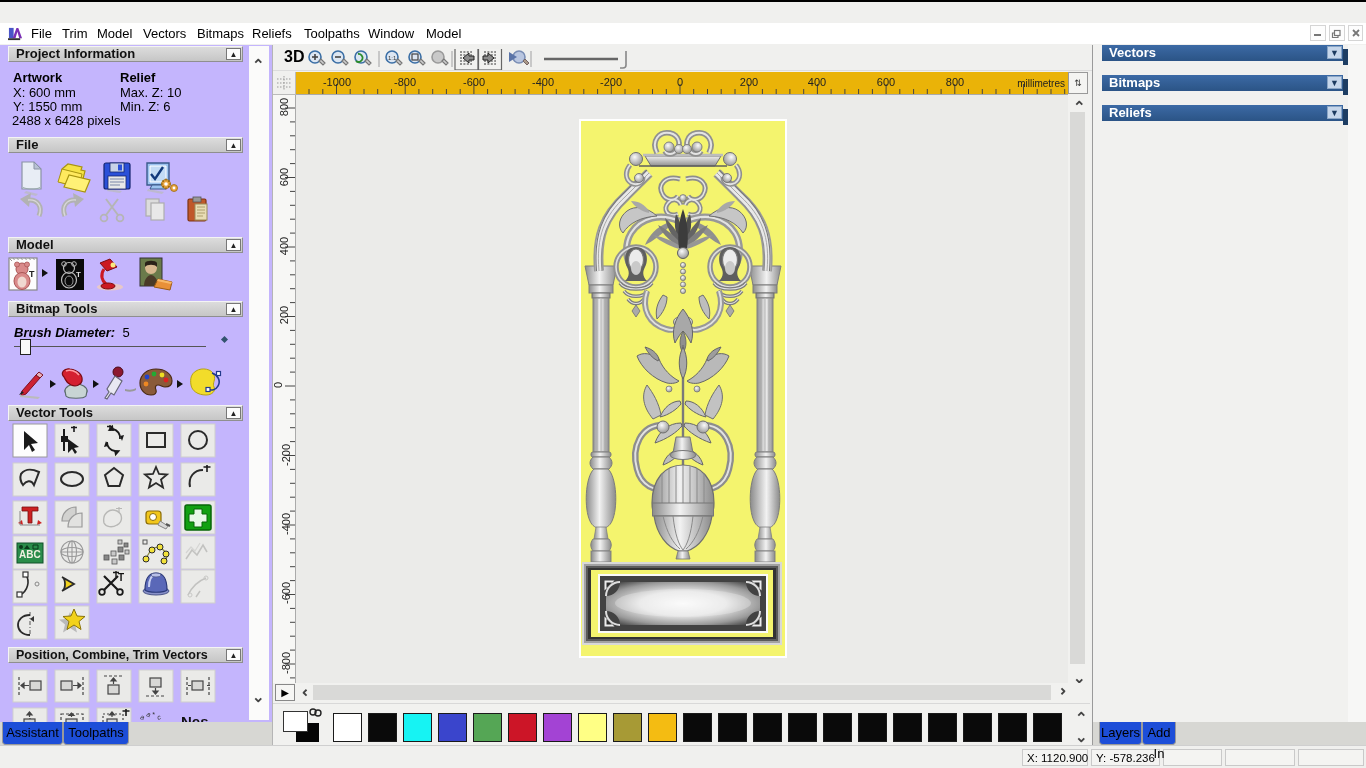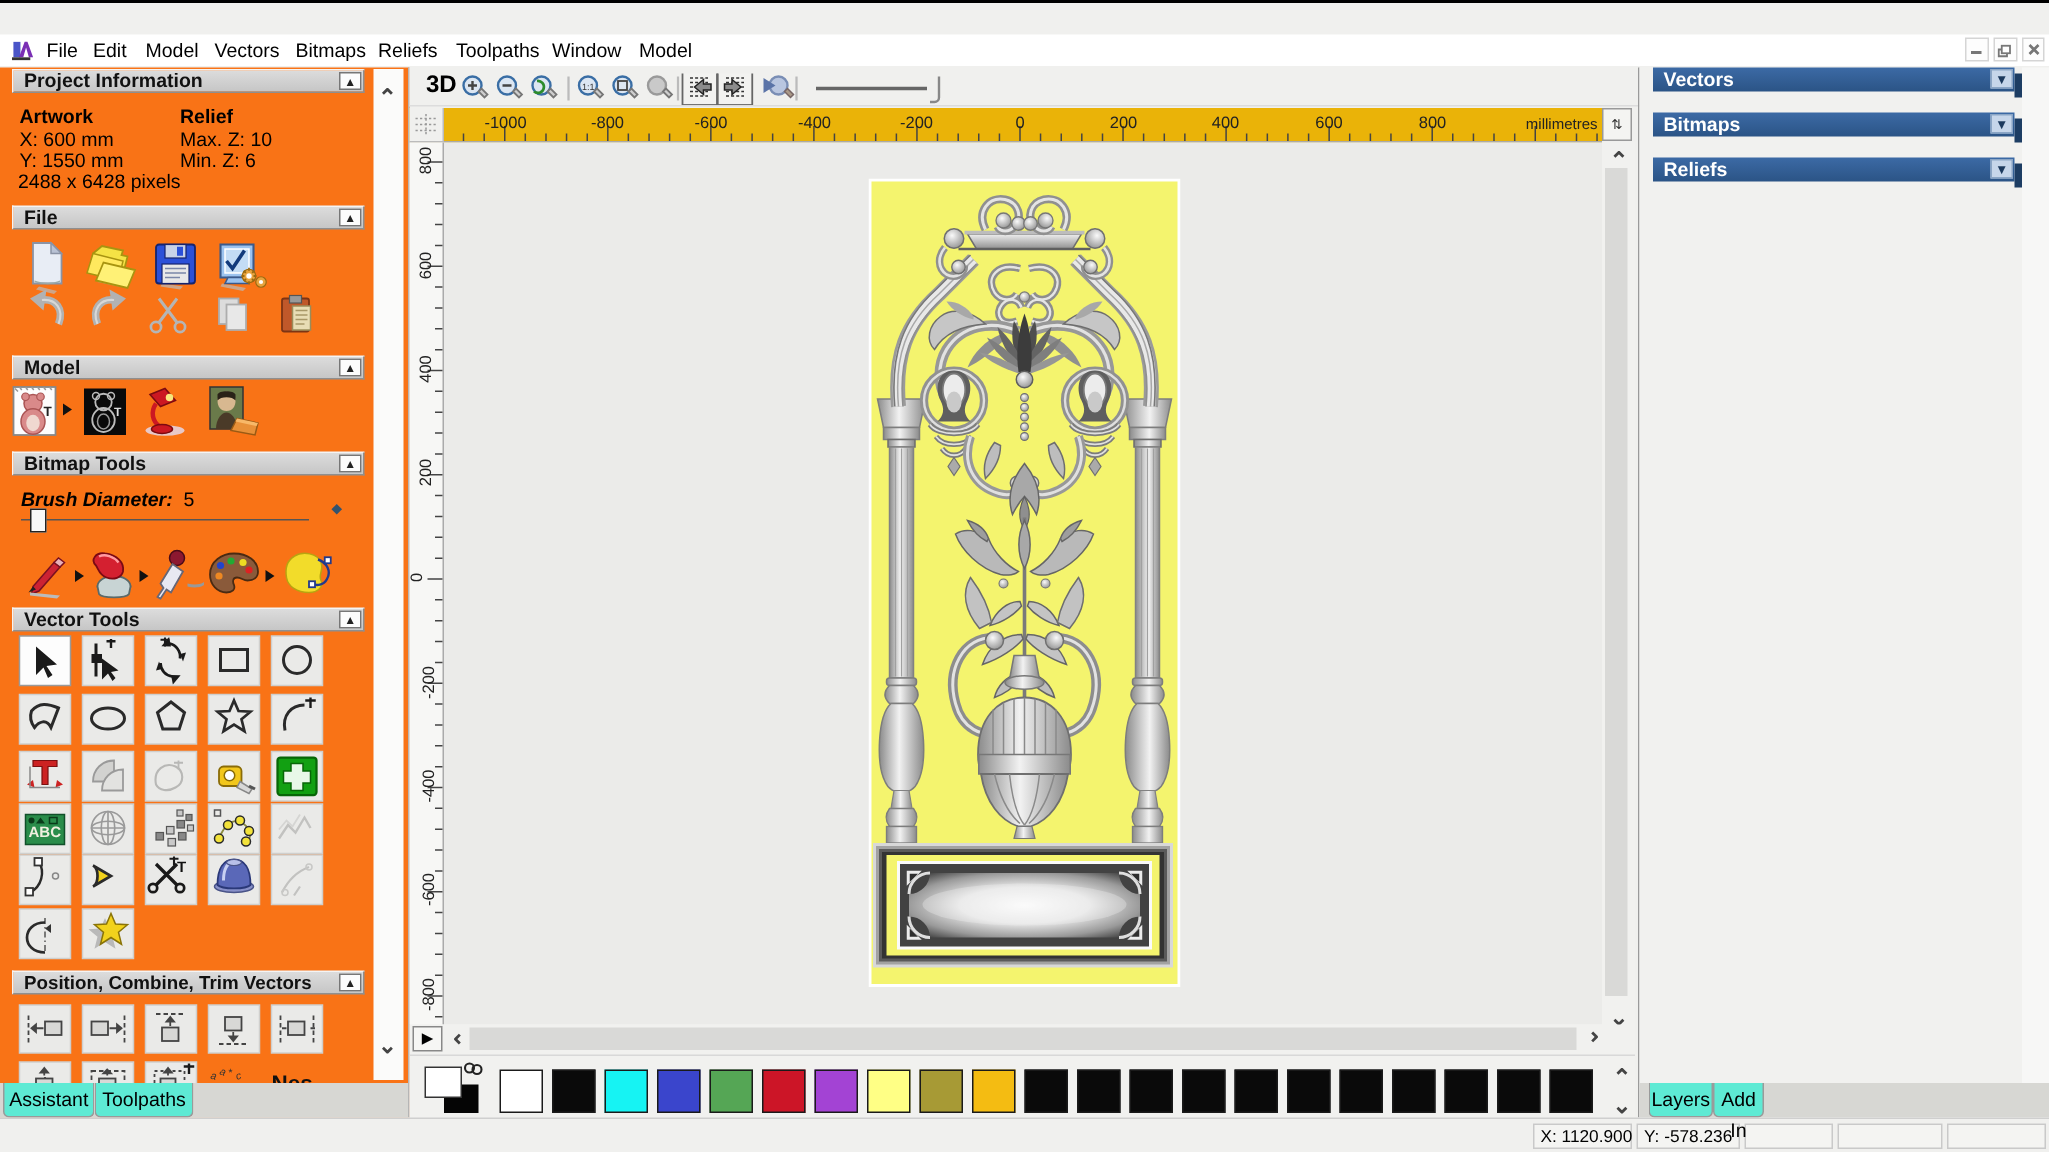--- a/index.html
+++ b/index.html
@@ -6,21 +6,21 @@
 html,body { width:1366px; height:768px; overflow:hidden; font-family:"Liberation Sans",sans-serif; background:#f0f0ee; }
 .abs { position:absolute; }
 #app { position:relative; width:1366px; height:768px; }
 
 #topstrip { left:0; top:0; width:1366px; height:2px; background:#000; }
 #titlebar { left:0; top:2px; width:1366px; height:21px; background:#ffffff; }
 #titletxt { left:24px; top:5px; font-size:12px; color:#000; letter-spacing:0.2px; }
 #menubar { left:0; top:23px; width:1366px; height:21px; background:#ffffff; }
 .menuitem { position:absolute; top:3px; font-size:13px; color:#000; }
 
-#lpanel { left:0; top:45px; width:273px; height:700px; background:#f97316; }
+#lpanel { left:0; top:45px; width:273px; height:700px; background:#c4b5fd; }
 .sechdr { position:absolute; left:8px; width:235px; height:16px;
   background:linear-gradient(#dcdcdc,#c6c6c6); border:1px solid; border-color:#f4f4f4 #8f8f8f #8f8f8f #f4f4f4;
   font-size:13px; font-weight:bold; color:#111; line-height:14px; padding-left:7px; }
 .hdrbtn { position:absolute; right:1px; top:1px; width:15px; height:12px; background:#fcfcfc; border:1px solid #777; font-size:8px; line-height:11px; text-align:center; color:#222; }
 #lscroll { left:249px; top:46px; width:20px; height:674px; background:#fbfbfa; }
 .chev { position:absolute; left:3px; width:14px; height:14px; color:#444; font-size:15px; font-weight:bold; }
 
 #cansep { left:272px; top:45px; width:1px; height:700px; background:#b5b5b5; }
 #toolbar { left:273px; top:45px; width:820px; height:26px; background:#f0f0ee; border-bottom:1px solid #dcdcdc; }
 #rulertop { left:273px; top:72px; width:795px; height:23px; background:#eab308; border-bottom:1px solid #aaa; }
@@ -32,40 +32,40 @@
 #palette { left:273px; top:703px; width:817px; height:42px; background:#f1f1ef; border-top:1px solid #d8d8d8;}
 .sw { position:absolute; top:9px; width:29px; height:29px; border:1px solid #1a1a1a; }
 
 #rsep { left:1092px; top:45px; width:1px; height:700px; background:#9a9a9a; }
 #rpanel { left:1093px; top:45px; width:273px; height:700px; background:#f1f1ef; }
 .bluebar { position:absolute; left:9px; width:241px; height:16px; background:linear-gradient(#3c6aa5,#2b5486);
   color:#fff; font-size:13px; font-weight:bold; line-height:15px; padding-left:7px; }
 .bluebtn { position:absolute; right:1px; top:1px; width:15px; height:13px; background:#c6d6ea; border:1px solid #8aa5c5; color:#1c3a5e; font-size:9px; line-height:12px; text-align:center; }
 .blueshadow { position:absolute; width:5px; height:16px; background:#1d3d63; }
 
-.tab { position:absolute; top:722px; height:23px; background:#5eead4; border:1px solid #9a9a9a; border-top:none;
+.tab { position:absolute; top:722px; height:23px; background:#1d4ed8; border:1px solid #9a9a9a; border-top:none;
   border-radius:0 0 4px 4px; font-size:13px; color:#000; text-align:center; line-height:21px; }
 .tabtex { position:absolute; top:722px; height:23px; background:#d7d7d3; }
 #statusbar { left:0; top:745px; width:1366px; height:23px; background:#f0f0ee; border-top:1px solid #cfcfcf; }
 .sfield { position:absolute; top:3px; height:17px; border:1px solid #c9c9c9; background:#f4f4f2; font-size:11.5px; color:#000; line-height:16px; padding-left:4px; white-space:nowrap; }
 .ticklabel { position:absolute; top:4px; font-size:11px; color:#222; transform:translateX(-50%); }
 .vticklabel { position:absolute; left:2px; font-size:11px; color:#222; transform:rotate(-90deg); transform-origin:center; }
 </style>
 </head>
 <body>
 <div id="app">
 <div id="topstrip" class="abs"></div>
 <div id="menubar" class="abs">
   <svg class="abs" style="left:8px;top:3px" width="15" height="16" viewBox="0 0 16 17">
     <rect x="1" y="2" width="5" height="11" fill="#4a55c8"></rect>
     <path d="M5 13 L9 2 L11 2 L15 13 L12 13 L10 6 L8 13 Z" fill="#7a2fb4"></path>
     <rect x="0" y="13" width="13" height="2" fill="#333"></rect>
   </svg>
   <div class="menuitem" style="left:31px">File</div>
-  <div class="menuitem" style="left:62px">Edit</div>
+  <div class="menuitem" style="left:62px">Trim</div>
   <div class="menuitem" style="left:97px">Model</div>
   <div class="menuitem" style="left:143px">Vectors</div>
   <div class="menuitem" style="left:197px">Bitmaps</div>
   <div class="menuitem" style="left:252px">Reliefs</div>
   <div class="menuitem" style="left:304px">Toolpaths</div>
   <div class="menuitem" style="left:368px">Window</div>
   <div class="menuitem" style="left:426px">Model</div>
   <div class="abs" style="left:1310px;top:2px;width:16px;height:16px;background:#fdfdfd;border:1px solid #d5d5d5"></div>
   <div class="abs" style="left:1329px;top:2px;width:16px;height:16px;background:#fdfdfd;border:1px solid #d5d5d5"></div>
   <div class="abs" style="left:1348px;top:2px;width:15px;height:16px;background:#fdfdfd;border:1px solid #d5d5d5"></div>

